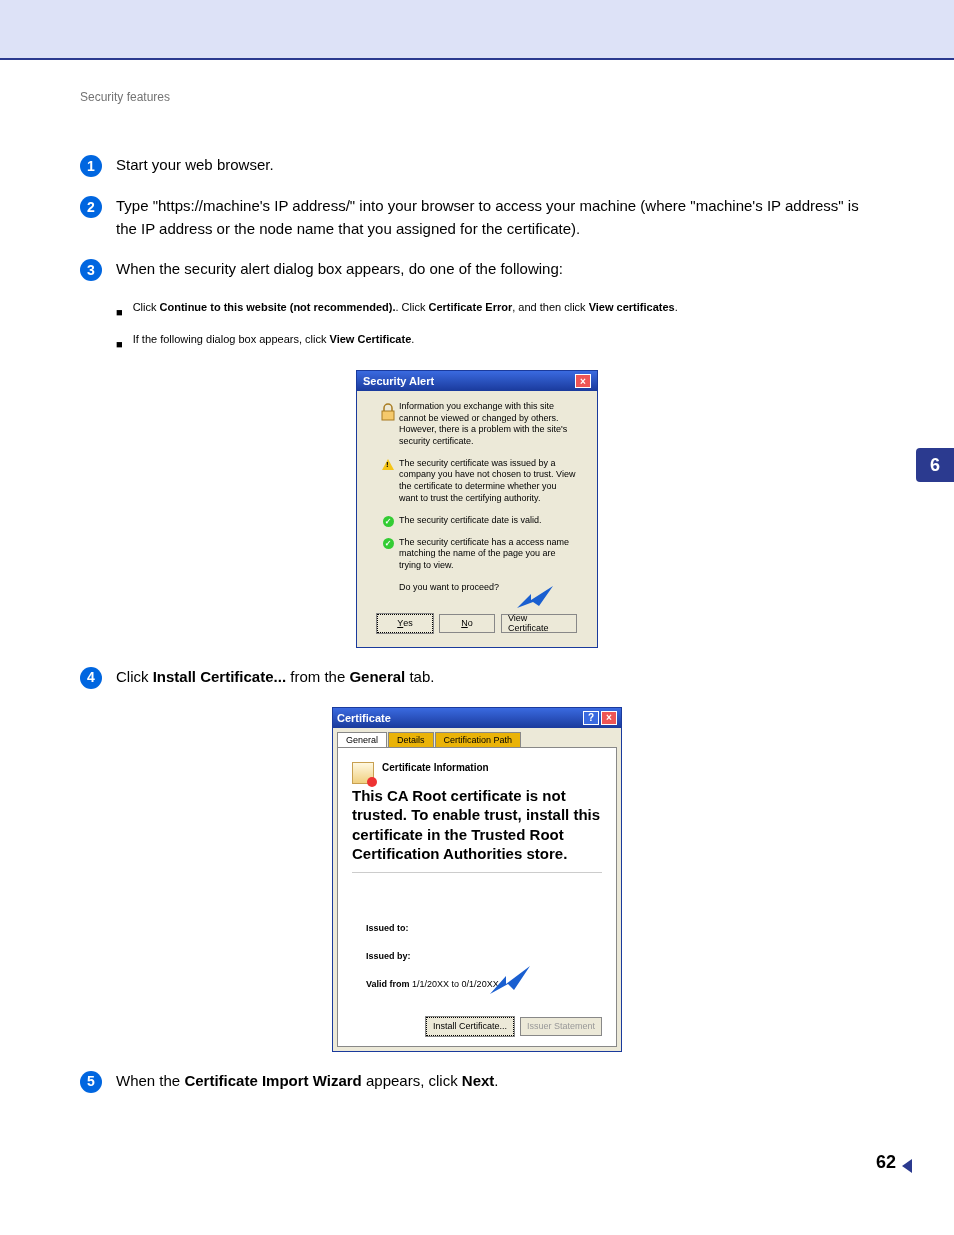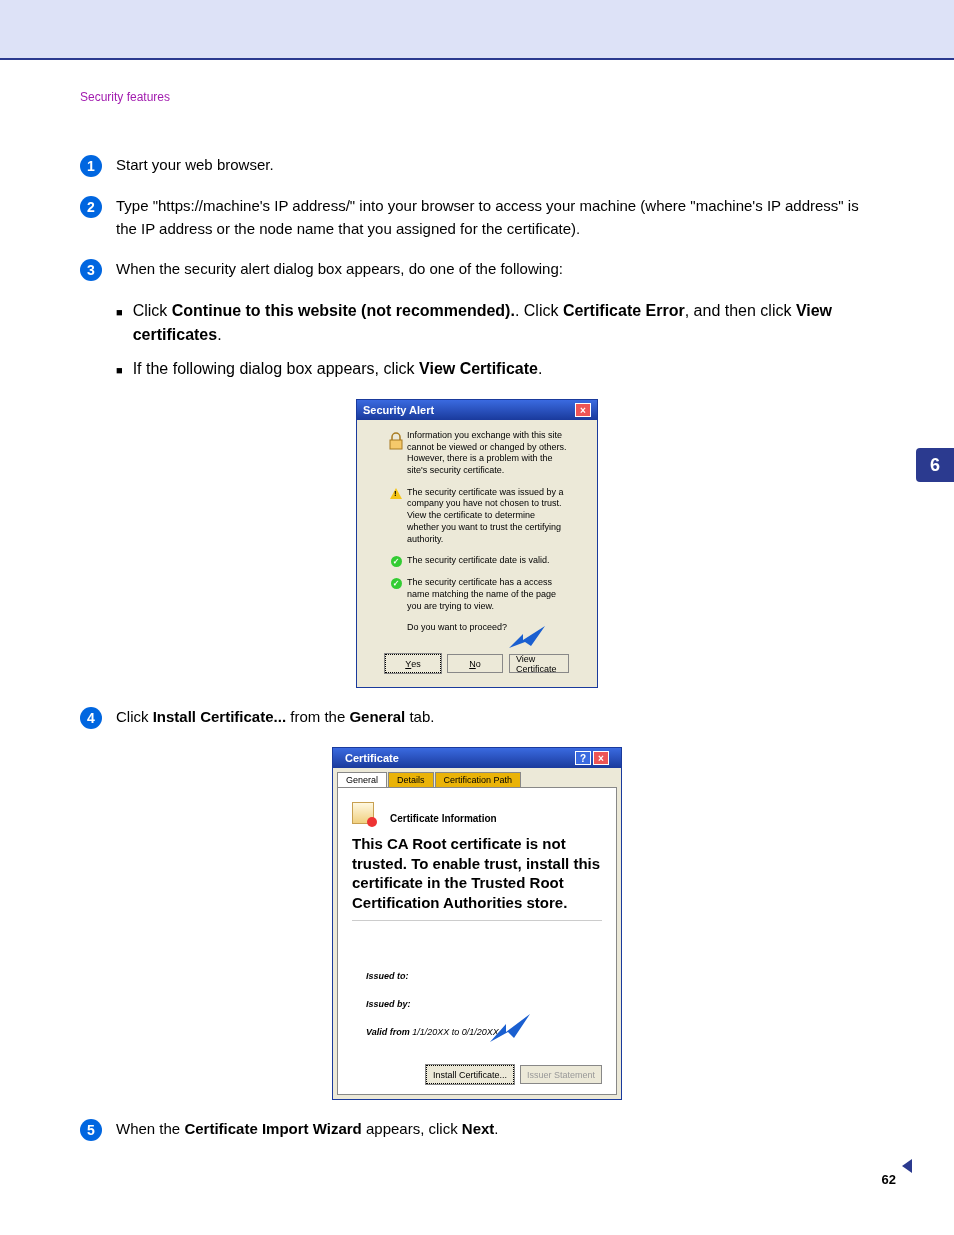--- a/index.html
+++ b/index.html
@@ -1,71 +1,71 @@
 <!DOCTYPE html>
 <html><head>
 <meta charset="utf-8">
 <style>
   * { box-sizing: border-box; margin: 0; padding: 0; }
   body { width: 954px; height: 1235px; background: #fff; font-family: Arial, Helvetica, sans-serif; color: #000; position: relative; }
   .top-band { height: 60px; background: #dde2f7; border-bottom: 2px solid #2b3a8f; }
   .content { padding: 30px 80px 0 80px; }
-  .section-header { font-size: 12px; color: #a21caf; margin-bottom: 50px; }
+  .section-header { font-size: 12px; color: #737373; margin-bottom: 50px; }
   .subheading { font-size: 15px; font-weight: bold; margin-bottom: 22px; }
   .subheading sup { font-size: 10px; vertical-align: super; }
   .step { display: flex; align-items: flex-start; margin-bottom: 18px; font-size: 15px; line-height: 1.5; }
   .step-num { flex: 0 0 22px; width: 22px; height: 22px; border-radius: 50%; background: #0066e0; color: #fff; font-weight: bold; font-size: 14px; display: flex; align-items: center; justify-content: center; margin-right: 14px; margin-top: 1px; }
   .step-body { flex: 1; }
-  .bullet { display: flex; align-items: flex-start; margin: 10px 0 0 36px; font-size: 16px; line-height: 1.5; }
+  .bullet { display: flex; align-items: flex-start; margin: 10px 0 0 36px; font-size: 11px; line-height: 1.5; }
   .bullet::before { content: "■"; font-size: 11px; margin-right: 10px; margin-top: 5px; }
   .b { font-weight: bold; }
   .dialog-wrap { display: flex; justify-content: center; margin: 18px 0; }
   
   .dlg1 { width: 242px; border: 1px solid #1a3a9c; background: #ece9d8; font-size: 9px; font-family: Tahoma, Arial, sans-serif; }
   .dlg1-title { height: 20px; background: linear-gradient(#3a6ae0, #1a3a9c); color: #fff; font-weight: bold; font-size: 11px; padding: 3px 6px; display: flex; justify-content: space-between; align-items: center; }
   .close-x { width: 16px; height: 14px; background: #e55; border: 1px solid #fff; color: #fff; font-size: 10px; display: flex; align-items: center; justify-content: center; font-weight: bold; }
-  .dlg1-body { padding: 10px 28px; }
+  .dlg1-body { padding: 10px 20px; }
   .dlg1-row { display: flex; margin-bottom: 10px; }
   .dlg1-icon { width: 22px; flex-shrink: 0; display: flex; justify-content: center; padding-top: 1px; }
   .dlg1-text { flex: 1; color: #000; line-height: 1.3; }
   .lock-icon { width: 18px; height: 20px; }
   .warn-tri { width: 0; height: 0; border-left: 6px solid transparent; border-right: 6px solid transparent; border-bottom: 11px solid #f5c518; position: relative; }
   .warn-tri::after { content: "!"; position: absolute; top: 1px; left: -2px; font-size: 8px; font-weight: bold; color: #000; }
   .check-c { width: 11px; height: 11px; border-radius: 50%; background: #3c3; color: #fff; font-size: 8px; display: flex; align-items: center; justify-content: center; font-weight: bold; }
   .dlg1-proceed { margin: 8px 0 22px 22px; }
   .dlg1-buttons { display: flex; justify-content: center; gap: 6px; padding-bottom: 4px; position: relative; }
   .win-btn { min-width: 56px; height: 19px; font-size: 9px; background: #ece9d8; border: 1px solid #888; display: flex; align-items: center; justify-content: center; padding: 0 6px; }
   .win-btn.dotted { border: 1px dotted #000; outline: 1px solid #888; }
   .arrow1 { position: absolute; right: 24px; top: -28px; }
   
   .dlg2 { width: 290px; border: 1px solid #1a3a9c; background: #ece9d8; font-size: 9px; font-family: Tahoma, Arial, sans-serif; }
-  .dlg2-title { height: 20px; background: linear-gradient(#3a6ae0, #1a3a9c); color: #fff; font-weight: bold; font-size: 11px; padding: 3px 12px; display: flex; justify-content: space-between; align-items: center; }
+  .dlg2-title { height: 20px; background: linear-gradient(#3a6ae0, #1a3a9c); color: #fff; font-weight: bold; font-size: 11px; padding: 3px 4px; display: flex; justify-content: space-between; align-items: center; }
   .titlebar-btns { display: flex; gap: 2px; }
   .help-q { width: 16px; height: 14px; background: #3a6ae0; border: 1px solid #fff; color: #fff; font-size: 10px; display: flex; align-items: center; justify-content: center; font-weight: bold; }
   .tabs { display: flex; margin: 4px 4px 0 4px; }
   .tab { padding: 2px 8px; border: 1px solid #888; border-bottom: none; background: #eab308; margin-right: 1px; font-size: 9px; }
   .tab.active { background: #fff; }
   .tab-panel { margin: 0 4px 4px 4px; background: #fff; border: 1px solid #888; padding: 14px 14px 10px 14px; min-height: 280px; position: relative; }
-  .cert-head { display: flex; align-items: flex-end; gap: 16px; margin-bottom: 10px; }
+  .cert-head { display: flex; align-items: flex-start; gap: 8px; margin-bottom: 2px; }
   .cert-icon { width: 22px; height: 22px; border: 1px solid #c8a050; background: linear-gradient(#fff8e0, #f0d080); position: relative; }
   .cert-icon::after { content: ""; position: absolute; right: -4px; bottom: -4px; width: 10px; height: 10px; border-radius: 50%; background: #e33; }
   .cert-head-title { font-weight: bold; font-size: 10px; }
   .cert-msg { font-weight: bold; font-size: 15px; line-height: 1.3; margin-bottom: 8px; }
   .cert-hr { border: none; border-top: 1px solid #ccc; margin: 6px 0 50px 0; }
-  .cert-field { font-size: 9px; margin: 12px 0 18px 14px; font-style: italic; }
+  .cert-field { font-size: 9px; margin: 12px 0 18px 14px; }
   .cert-field strong { font-weight: bold; }
   .cert-btns { display: flex; justify-content: flex-end; gap: 6px; margin-top: 28px; position: relative; }
   .cert-btns .win-btn { min-width: 80px; }
   .disabled { color: #999; }
   .dlg2-footer { display: flex; justify-content: flex-end; padding: 6px 8px; }
   .dlg2-footer .win-btn { min-width: 60px; }
   .arrow2 { position: absolute; right: 72px; bottom: 36px; }
   
   .side-tab { position: absolute; right: 0; top: 448px; width: 38px; height: 34px; background: #2b3a8f; color: #fff; font-size: 18px; font-weight: bold; display: flex; align-items: center; justify-content: center; border-radius: 4px 0 0 4px; }
-  .page-num { position: absolute; right: 58px; bottom: 48px; font-size: 13px; font-weight: bold; }
+  .page-num { position: absolute; right: 58px; bottom: 62px; font-size: 18px; font-weight: bold; }
   .corner-tri { position: absolute; right: 42px; bottom: 62px; width: 0; height: 0; border-top: 7px solid transparent; border-bottom: 7px solid transparent; border-right: 10px solid #2b3a8f; }
 </style>
 </head>
 <body>
 
 <div class="top-band"></div>
 
 <div class="content">
   <div class="section-header">Security features</div>
 

